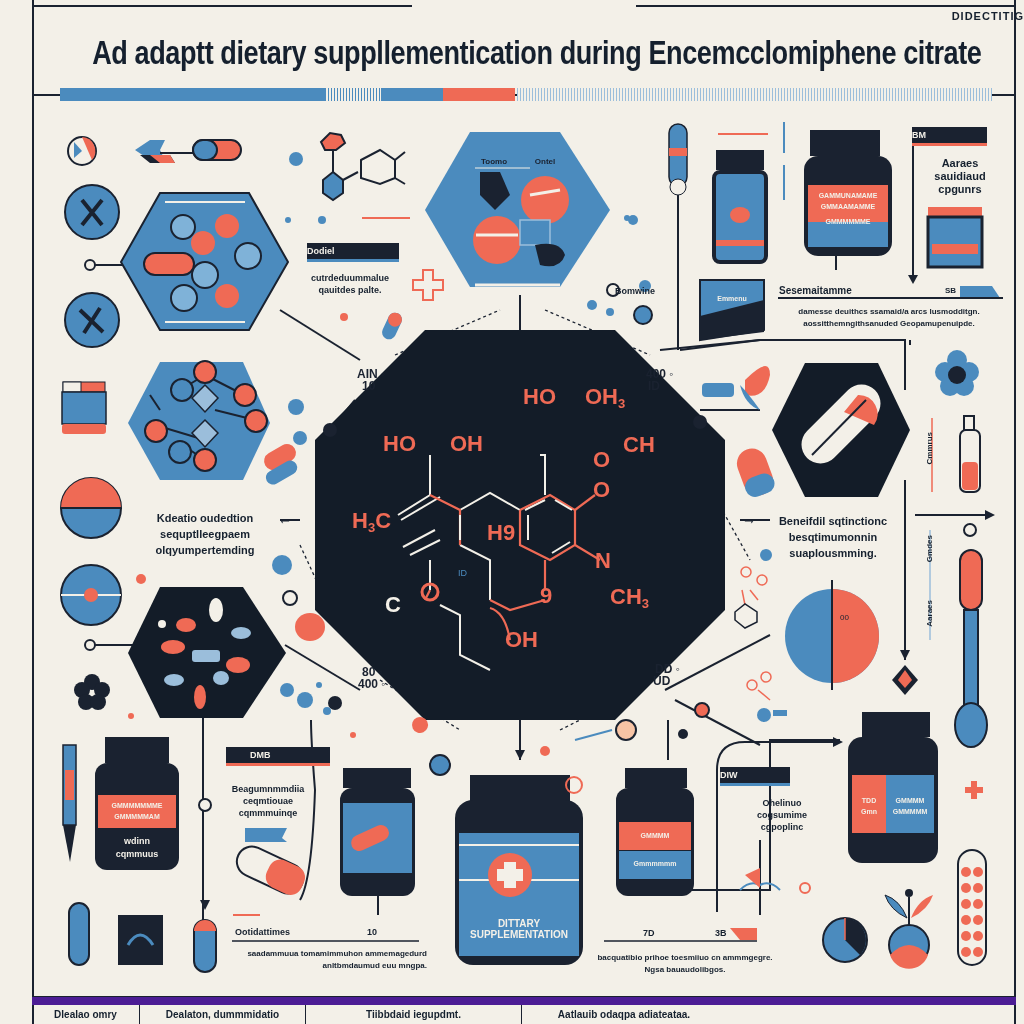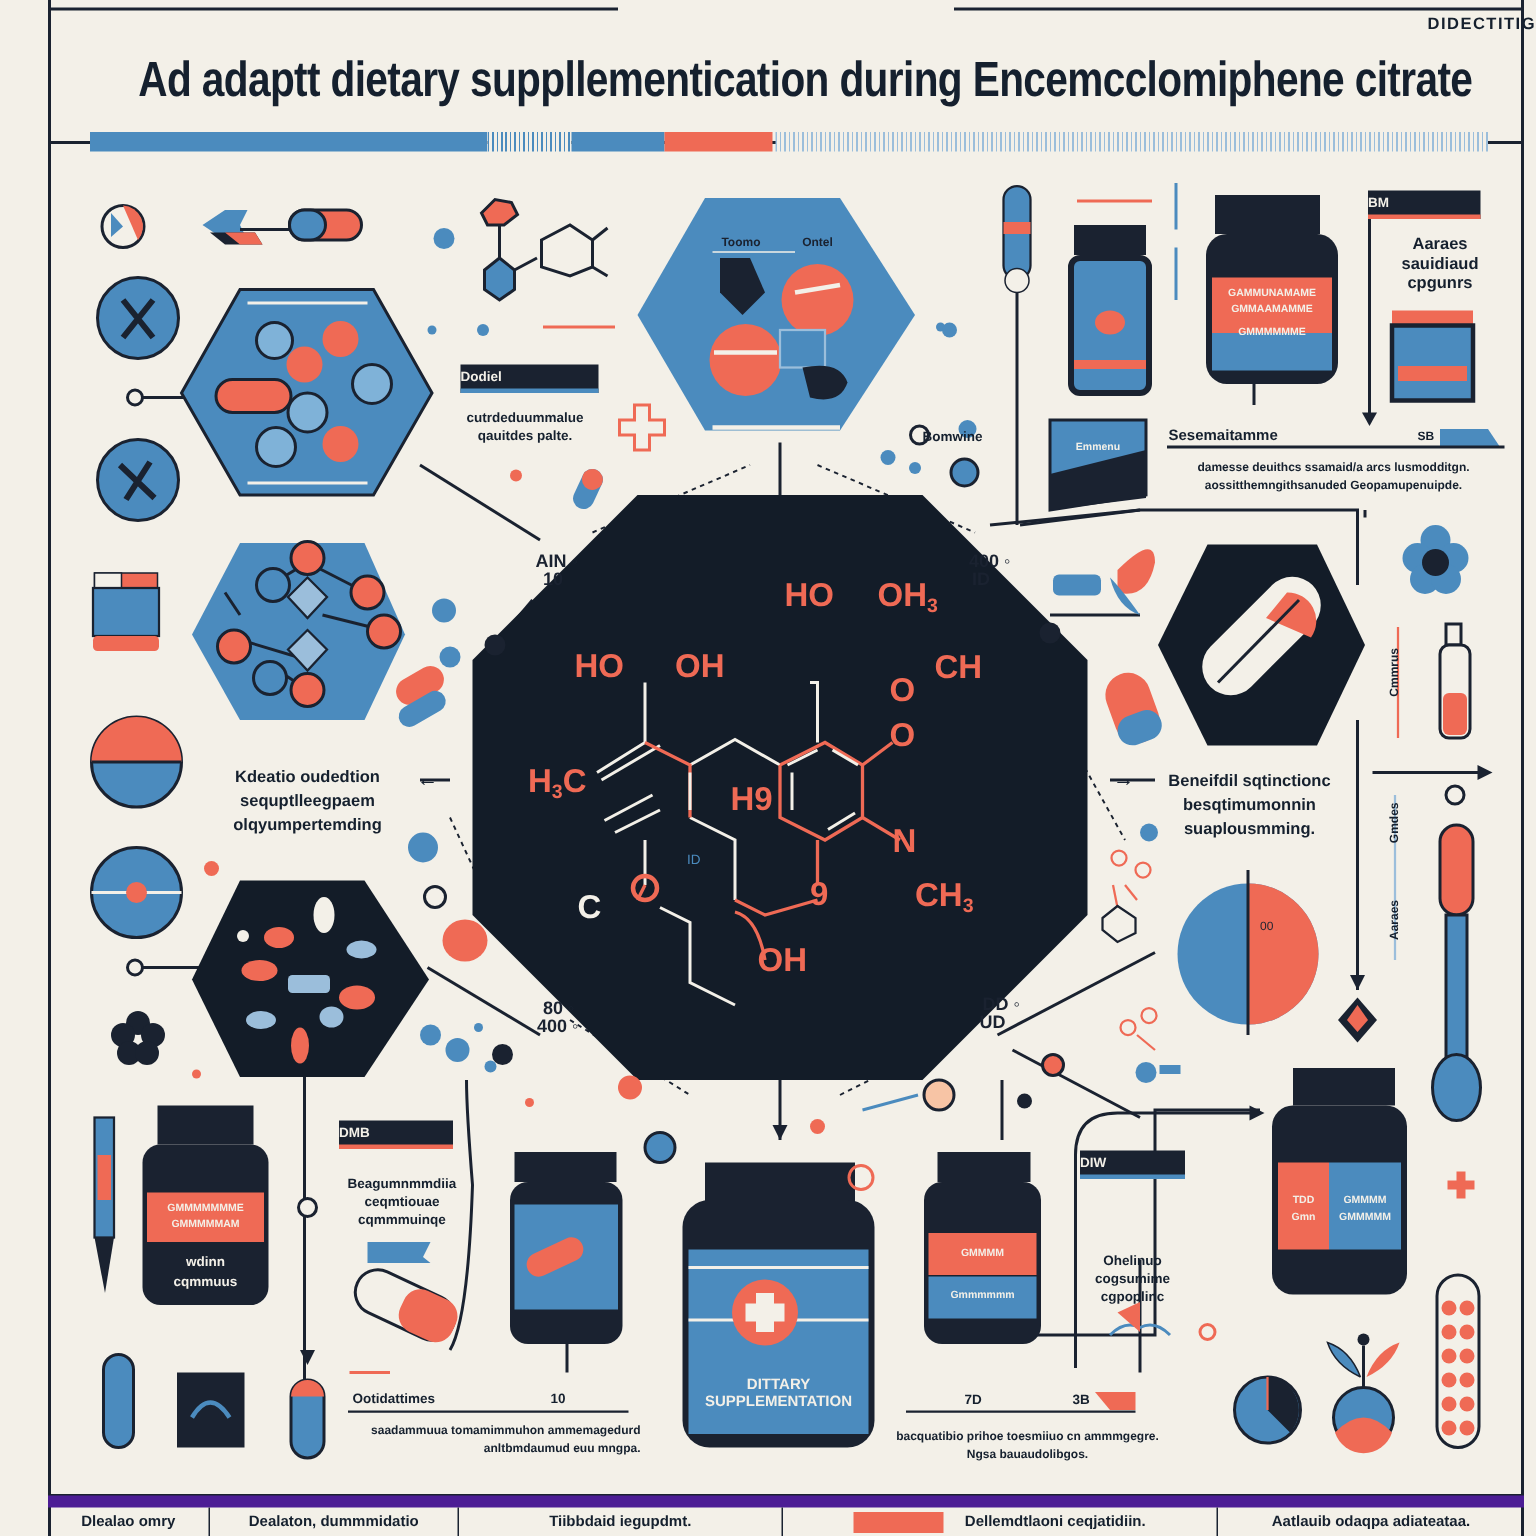--- a/index.html
+++ b/index.html
@@ -496,42 +496,42 @@
 <div class="abs" style="left:925px;top:600px;font-size:8px;font-weight:bold;writing-mode:vertical-rl;transform:rotate(180deg);">Aaraes</div>
 
 <div class="abs" style="left:98px;top:800px;width:78px;font-size:7px;font-weight:bold;color:#f3f0e8;text-align:center;line-height:11px;">
   <div>GMMMMMMME</div>
   <div>GMMMMMAM</div>
 </div>
 <div class="abs" style="left:98px;top:835px;width:78px;font-size:9px;font-weight:bold;color:#f3f0e8;text-align:center;line-height:13px;">
   <div>wdinn</div>
   <div>cqmmuus</div>
 </div>
-<div class="abs label-box" style="left:226px;top:747px;width:76px;border-bottom:3px solid #ef6a55;">DMB</div>
+<div class="abs label-box" style="left:226px;top:747px;width:104px;border-bottom:3px solid #ef6a55;padding-left:24px;">DMB</div>
 <div class="abs small" style="left:226px;top:783px;width:84px;font-size:9px;">
   <div>Beagumnmmdiia</div>
   <div>ceqmtiouae</div>
   <div>cqmmmuinqe</div>
 </div>
 <div class="abs" style="left:235px;top:927px;font-size:9px;font-weight:bold;">Ootidattimes</div>
 <div class="abs" style="left:367px;top:927px;font-size:9px;font-weight:bold;">10</div>
 <div class="abs small" style="left:232px;top:948px;width:195px;font-size:8px;line-height:12px;text-align:right;">
   <div>saadammuua tomamimmuhon ammemagedurd</div>
   <div>anltbmdaumud euu mngpa.</div>
 </div>
 
 <div class="abs" style="left:463px;top:918px;width:112px;font-size:10px;font-weight:bold;color:#f3f0e8;text-align:center;line-height:11px;">
   <div>DITTARY</div>
   <div>SUPPLEMENTATION</div>
 </div>
 
 <div class="abs" style="left:619px;top:832px;width:72px;font-size:7px;font-weight:bold;color:#f3f0e8;text-align:center;">GMMMM</div>
 <div class="abs" style="left:619px;top:860px;width:72px;font-size:7px;font-weight:bold;color:#f3f0e8;text-align:center;">Gmmmmmm</div>
 <div class="abs label-box" style="left:720px;top:767px;width:70px;">DIW</div>
-<div class="abs small" style="left:720px;top:797px;width:70px;font-size:9px;margin-top:37px;">
+<div class="abs small" style="left:747px;top:797px;width:70px;font-size:9px;">
   <div>Ohelinuo</div>
   <div>cogsumime</div>
   <div>cgpoplinc</div>
 </div>
 <div class="abs" style="left:632px;top:928px;font-size:9px;font-weight:bold;margin-left:11px;">7D</div>
 <div class="abs" style="left:715px;top:928px;font-size:9px;font-weight:bold;">3B</div>
 <div class="abs small" style="left:595px;top:952px;width:180px;font-size:8px;line-height:12px;">
   <div>bacquatibio prihoe toesmiiuo cn ammmgegre.</div>
   <div>Ngsa bauaudolibgos.</div>
 </div>
@@ -541,18 +541,14 @@
 </div>
 <div class="abs" style="left:886px;top:795px;width:48px;font-size:7px;font-weight:bold;color:#f3f0e8;text-align:center;line-height:11px;">
   <div>GMMMM</div>
   <div>GMMMMM</div>
 </div>
 
 <div class="footer">
   <div style="width:108px;">Dlealao omry</div>
   <div style="width:166px;">Dealaton, dummmidatio</div>
   <div style="width:216px;">Tiibbdaid iegupdmt.</div>
-  <div style="width:290px;">
-    <span style="display:inline-block;width:60px;height:14px;background:#ef6a55;margin-right:14px;"></span>
-    <span>Dellemdtlaoni ceqjatidiin.</span>
-  </div>
   <div style="width:204px;border-right:none;">Aatlauib odaqpa adiateataa.</div>
 </div>
 
 </body></html>

